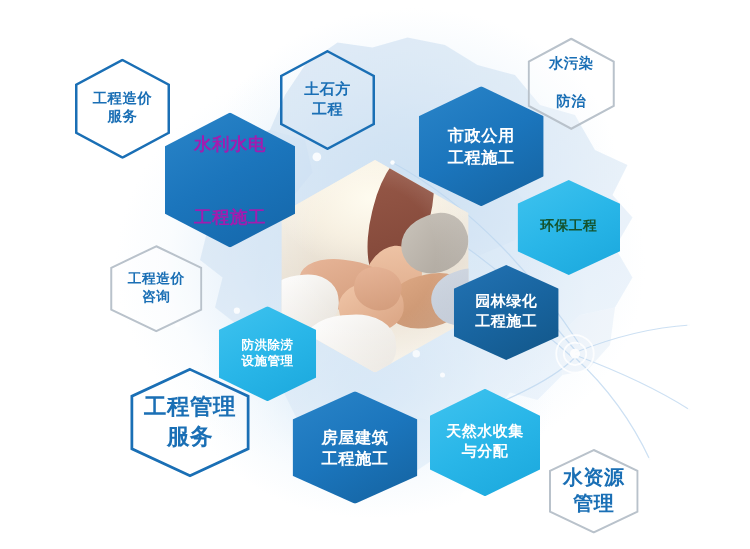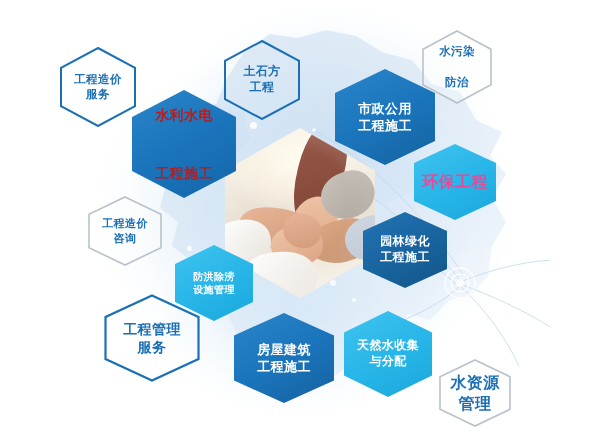--- a/index.html
+++ b/index.html
@@ -177,21 +177,21 @@
       <polygon points="38,1 75,20.75 75,59.25 38,79 1,59.25 1,20.75" fill="none" stroke="#1a6fb5" stroke-width="2"></polygon>
     </svg>
     <div class="label" style="color:#1a6fb5;font-size:12px;">
       <span>土石方</span>
       <span>工程</span>
     </div>
   </div>
 
   <div class="hex fill" style="left:132px;top:90px;width:104px;height:108px;">
     <div class="shape" style="background:linear-gradient(150deg,#2a85c9 0%,#1b75bc 48%,#1466a9 100%);"></div>
-    <div class="label" style="color:#b91c1c;font-size:14px;gap:40px;">
+    <div class="label" style="color:#a21caf;font-size:14px;gap:40px;">
       <span>水利水电</span>
       <span>工程施工</span>
     </div>
   </div>
 
   <div class="hex fill" style="left:335px;top:69px;width:100px;height:96px;">
     <div class="shape" style="background:linear-gradient(150deg,#2a85c9 0%,#1b75bc 50%,#14629f 100%);"></div>
     <div class="label" style="color:#ffffff;font-size:13px;">
       <span>市政公用</span>
       <span>工程施工</span>
@@ -203,21 +203,21 @@
       <polygon points="35,1 69,19.25 69,54.75 35,73 1,54.75 1,19.25" fill="rgba(255,255,255,.25)" stroke="#b9c2cb" stroke-width="1.6"></polygon>
     </svg>
     <div class="label" style="color:#1a6fb5;font-size:11.5px;gap:16px;">
       <span>水污染</span>
       <span>防治</span>
     </div>
   </div>
 
   <div class="hex fill" style="left:414px;top:144px;width:82px;height:76px;">
     <div class="shape" style="background:linear-gradient(150deg,#3fc3ef 0%,#29b6e8 50%,#1aa7dc 100%);"></div>
-    <div class="label" style="color:#ec4899;font-size:16px;">
+    <div class="label" style="color:#14532d;font-size:11px;font-family:Liberation Mono, monospace;">
       <span>环保工程</span>
       <span></span>
     </div>
   </div>
 
   <div class="hex fill" style="left:363px;top:212px;width:84px;height:76px;">
     <div class="shape" style="background:linear-gradient(150deg,#2373b4 0%,#18649f 52%,#125688 100%);"></div>
     <div class="label" style="color:#ffffff;font-size:12px;">
       <span>园林绿化</span>
       <span>工程施工</span>
@@ -239,21 +239,21 @@
     <div class="label" style="color:#ffffff;font-size:10px;">
       <span>防洪除涝</span>
       <span>设施管理</span>
     </div>
   </div>
 
   <div class="hex outline" style="left:104px;top:294px;width:96px;height:88px;">
     <svg viewBox="0 0 96 88" preserveAspectRatio="none">
       <polygon points="48,1.5 94.5,23 94.5,65 48,86.5 1.5,65 1.5,23" fill="none" stroke="#1a6fb5" stroke-width="2.2"></polygon>
     </svg>
-    <div class="label" style="color:#1a6fb5;font-size:14px;">
+    <div class="label" style="color:#1a6fb5;font-size:18px;">
       <span>工程管理</span>
       <span>服务</span>
     </div>
   </div>
 
   <div class="hex fill" style="left:234px;top:313px;width:100px;height:90px;">
     <div class="shape" style="background:linear-gradient(150deg,#2a85c9 0%,#1b75bc 50%,#14629f 100%);"></div>
     <div class="label" style="color:#ffffff;font-size:13px;">
       <span>房屋建筑</span>
       <span>工程施工</span>

